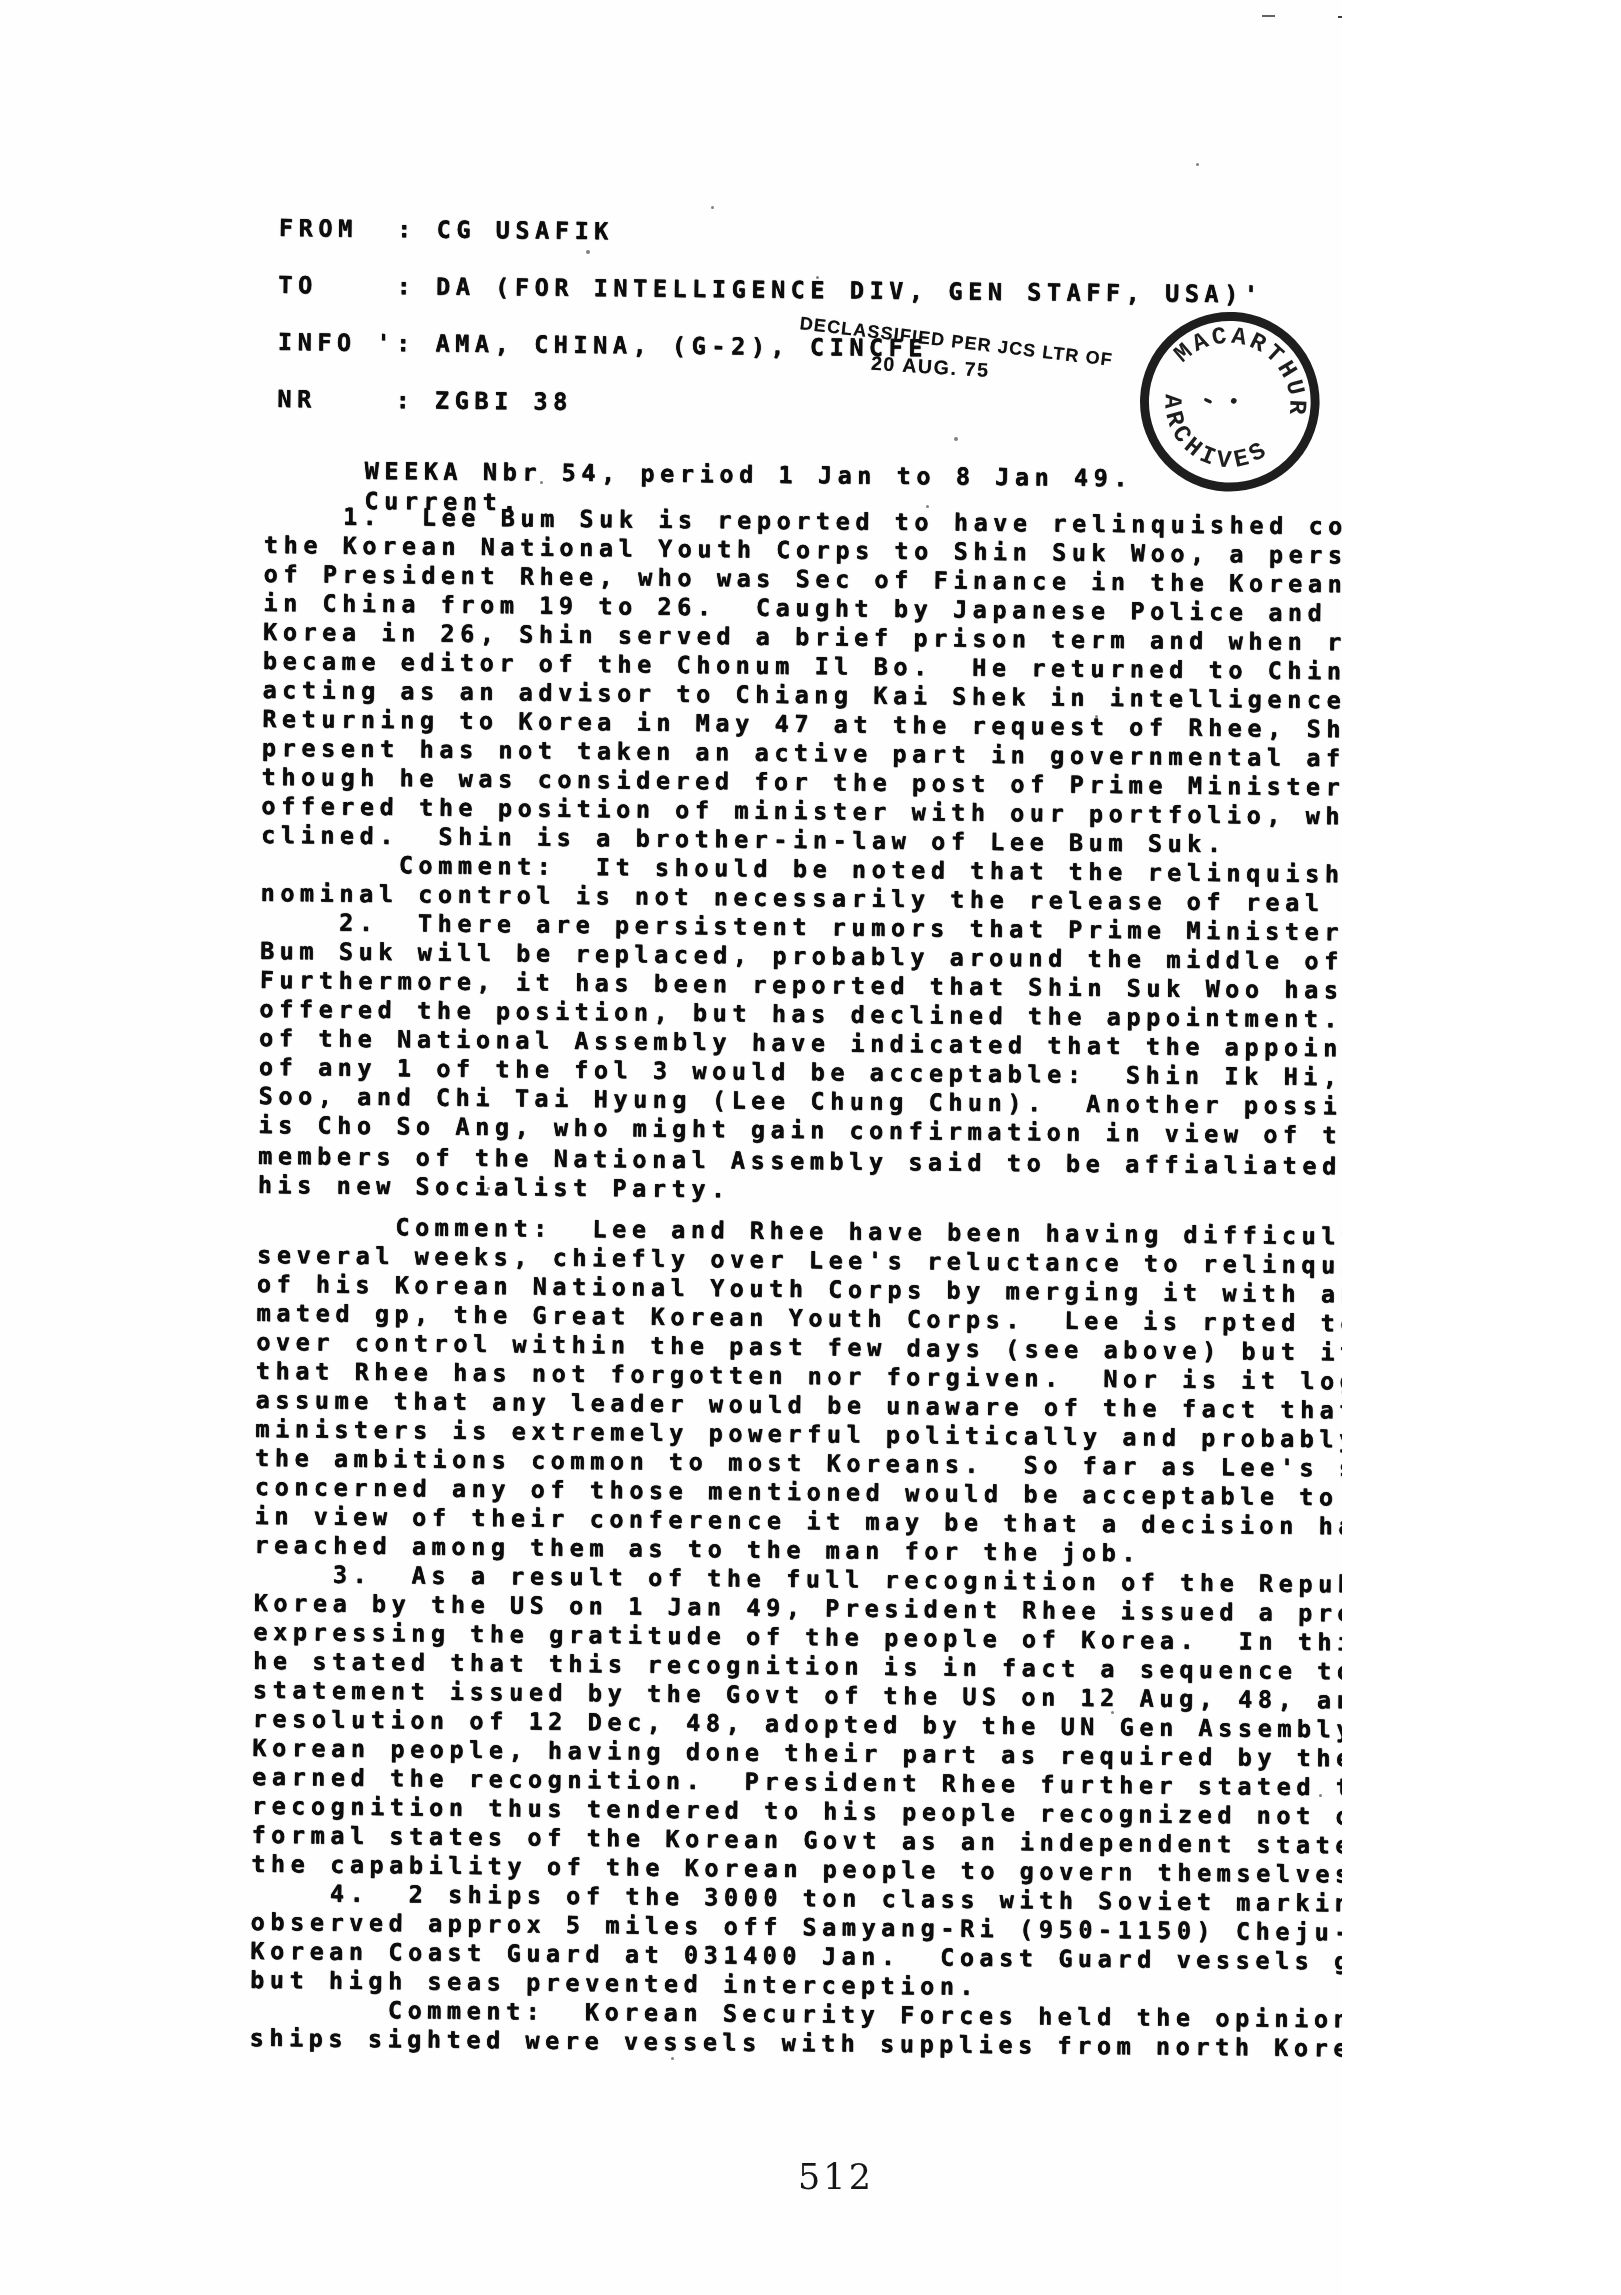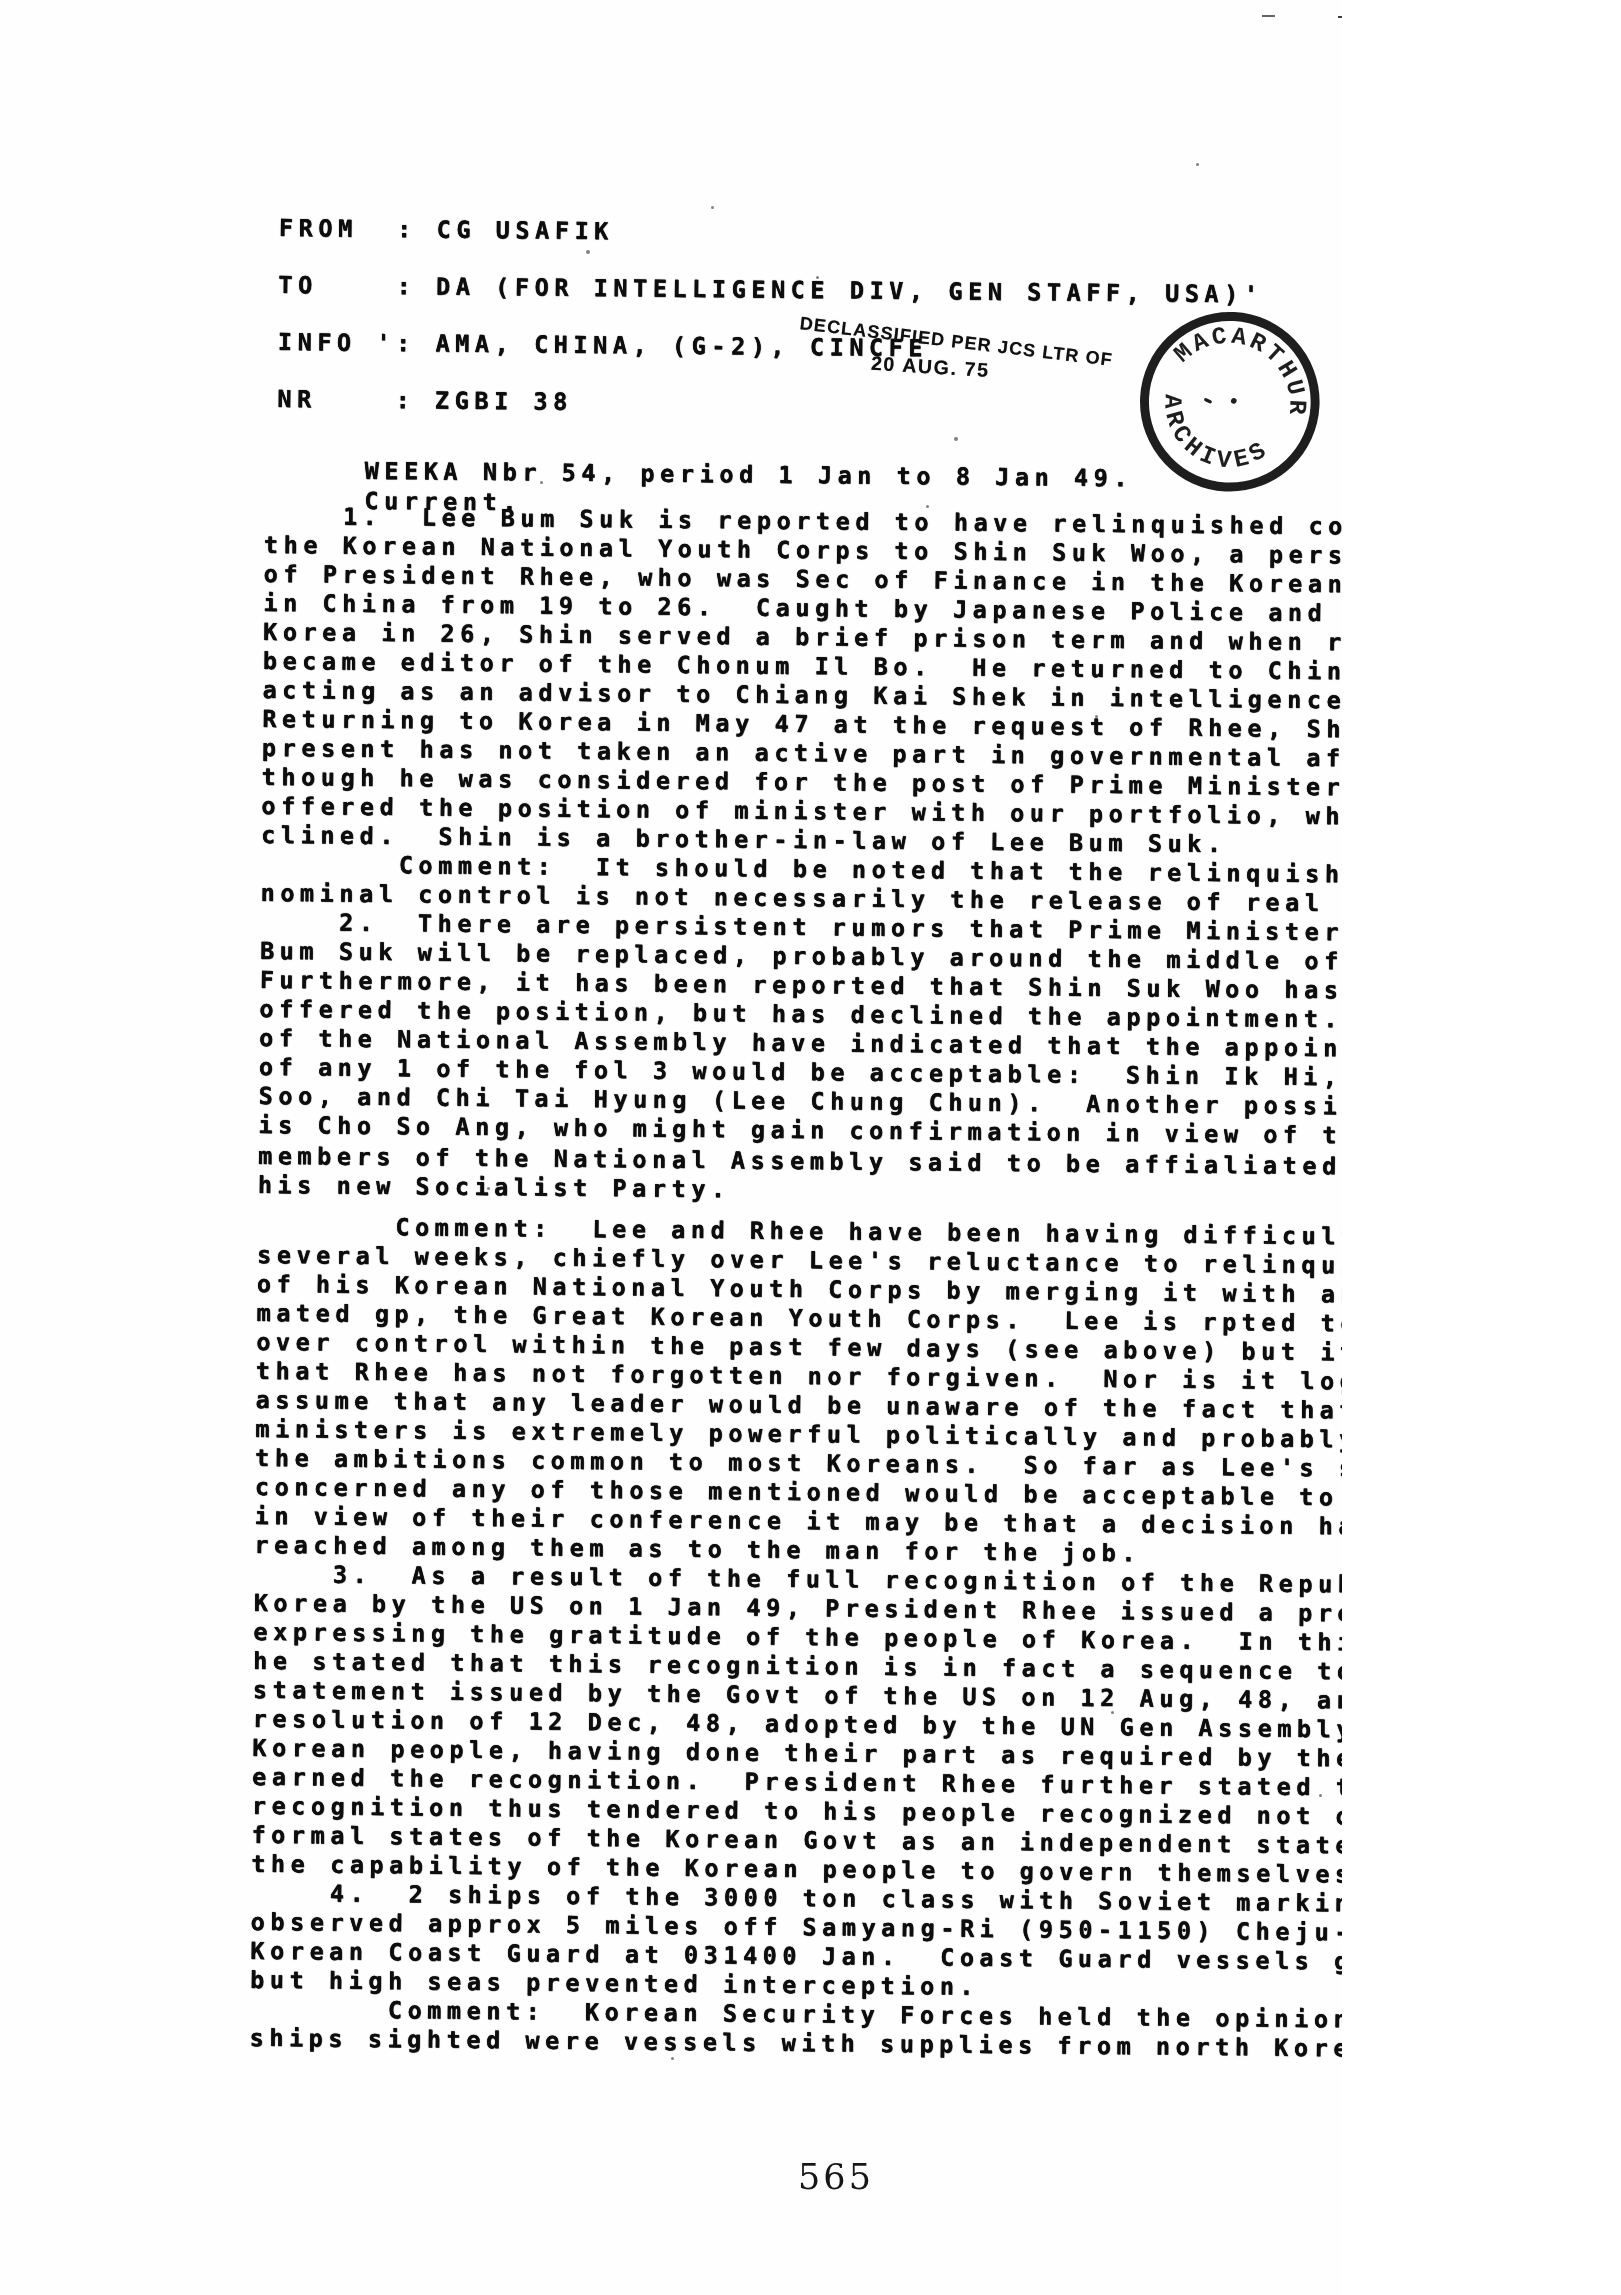--- a/index.html
+++ b/index.html
@@ -160,16 +160,16 @@
   <div class="speck" style="left:926px;top:505px;width:3.1px;height:3.1px;"></div>
   <div class="speck" style="left:540px;top:481px;width:3.1px;height:3.1px;"></div>
   <div class="speck" style="left:1095px;top:715px;width:3.1px;height:3.1px;"></div>
   <div class="speck" style="left:1370px;top:925px;width:3.1px;height:3.1px;"></div>
   <div class="speck" style="left:487px;top:1187px;width:3.1px;height:3.1px;"></div>
   <div class="speck" style="left:1574px;top:1634px;width:3.9px;height:3.9px;"></div>
   <div class="speck" style="left:1319px;top:1794px;width:3.1px;height:3.1px;"></div>
   <div class="speck" style="left:1111px;top:1711px;width:3.1px;height:3.1px;"></div>
   <div class="speck" style="left:671px;top:2057px;width:3.1px;height:3.1px;"></div>
 
-  <div class="page-number">565</div>
+  <div class="page-number">512</div>
 
 </div>
 
 
 </body></html>

